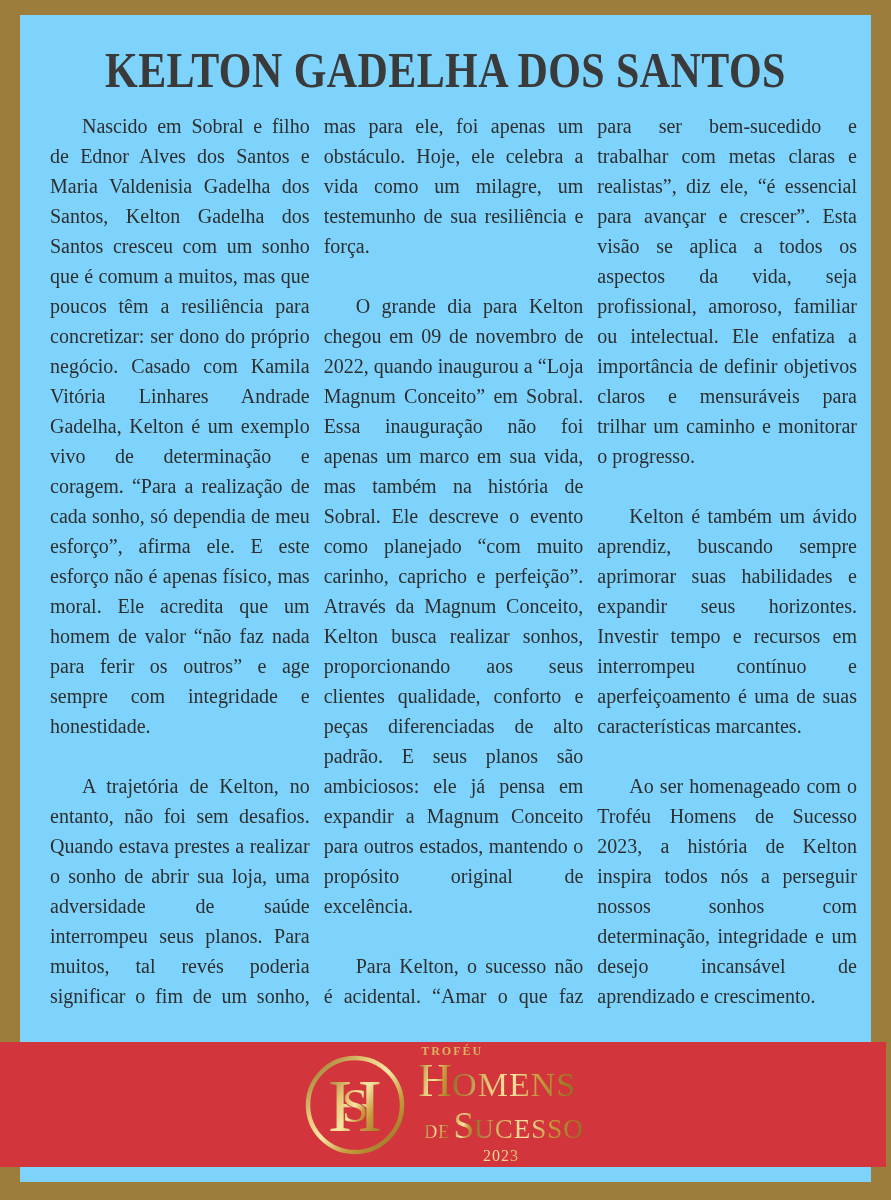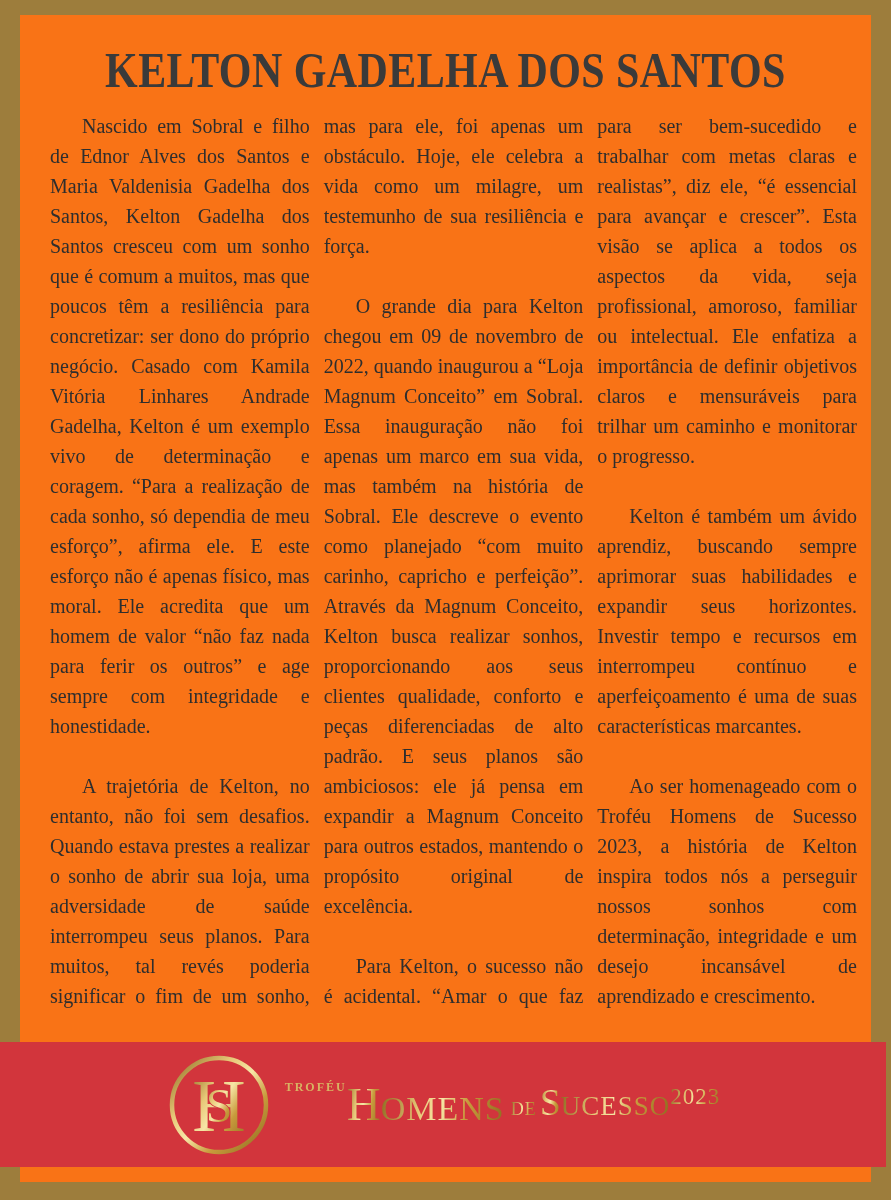--- a/index.html
+++ b/index.html
@@ -7,21 +7,21 @@
     width: 891px; height: 1200px;
     position: relative;
     background: #9d7d3c;
     font-family: "Liberation Serif", serif;
     overflow: hidden;
   }
   
   .page {
     position: absolute;
     left: 20px; right: 20px; top: 15px; bottom: 18px;
-    background: #f97316;
+    background: #7dd3fc;
   }
   .page-title {
     margin: 30px 0 0 0;
     text-align: center;
     font-size: 50px;
     font-weight: 700;
     letter-spacing: 0.5px;
     color: #3a3a3a;
     transform: scaleX(0.84);
     transform-origin: 50% 50%;
@@ -57,21 +57,21 @@
     background: #d2353c;
     display: flex;
     align-items: center;
     justify-content: center;
     gap: 10px;
   }
   .logo-svg { display: block; }
 
   .wordmark {
     display: flex;
-    flex-direction: row;
+    flex-direction: column;
     justify-content: center;
     line-height: 1;
   }
   .goldtext {
     background: linear-gradient(100deg, #8d6a1f 0%, #e7c878 32%, #f7e6a6 48%, #c89b3c 68%, #8d6a1f 100%);
     -webkit-background-clip: text;
     background-clip: text;
     color: transparent;
   }
   .trofeu {
@@ -82,21 +82,21 @@
     margin-left: 3px;
   }
   .homens-line { margin-top: 0; white-space: nowrap; }
   .homens-initial { font-size: 47px; }
   .homens-rest   { font-size: 34px; letter-spacing: 1px; }
   .desucesso-line { margin-top: 2px; margin-left: 6px; white-space: nowrap; }
   .de            { font-size: 18px; letter-spacing: 1px; margin-right: 3px; }
   .sucesso-initial { font-size: 38px; }
   .sucesso-rest  { font-size: 27px; letter-spacing: 1px; }
   .year {
-    font-size: 23px;
+    font-size: 16px;
     margin-top: 4px;
     text-align: center;
     letter-spacing: 1px;
   }
 </style>
 </head>
 <body>
 
 <div class="page">
   <h1 class="page-title">KELTON GADELHA DOS SANTOS</h1>

